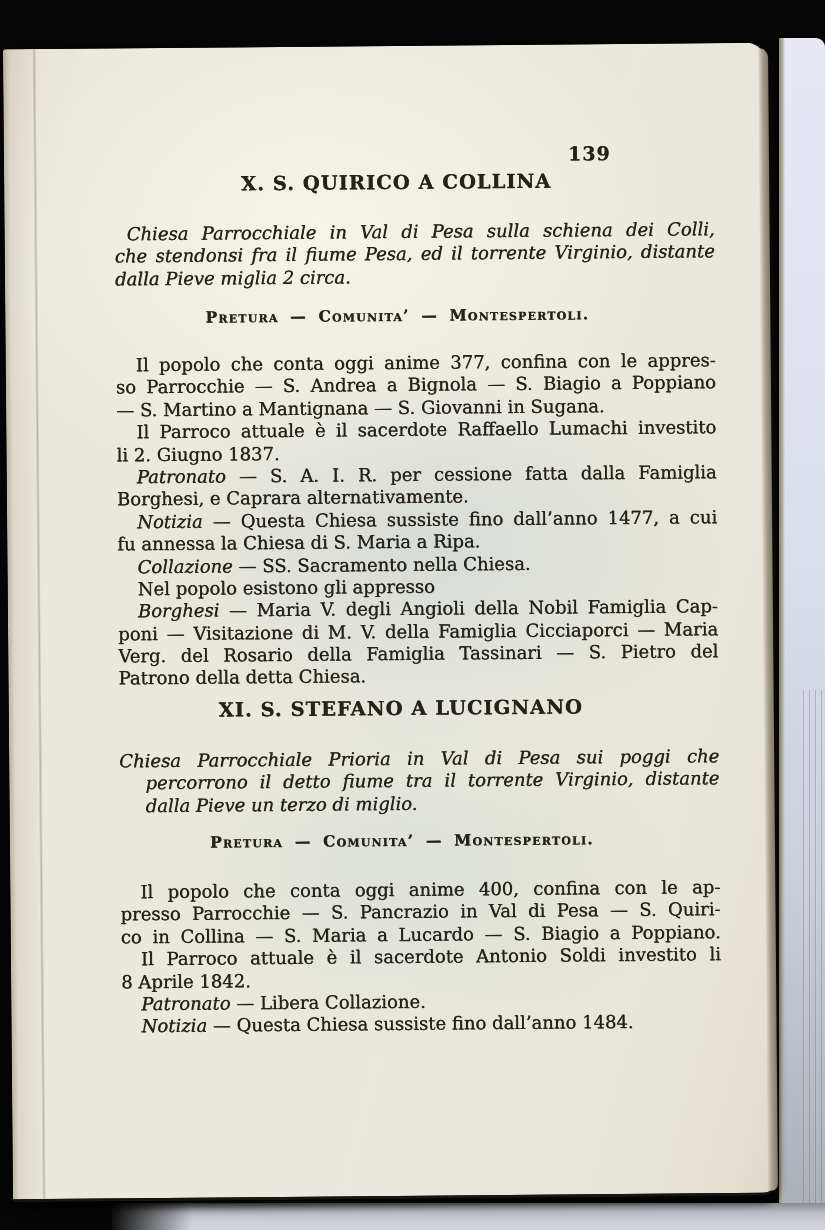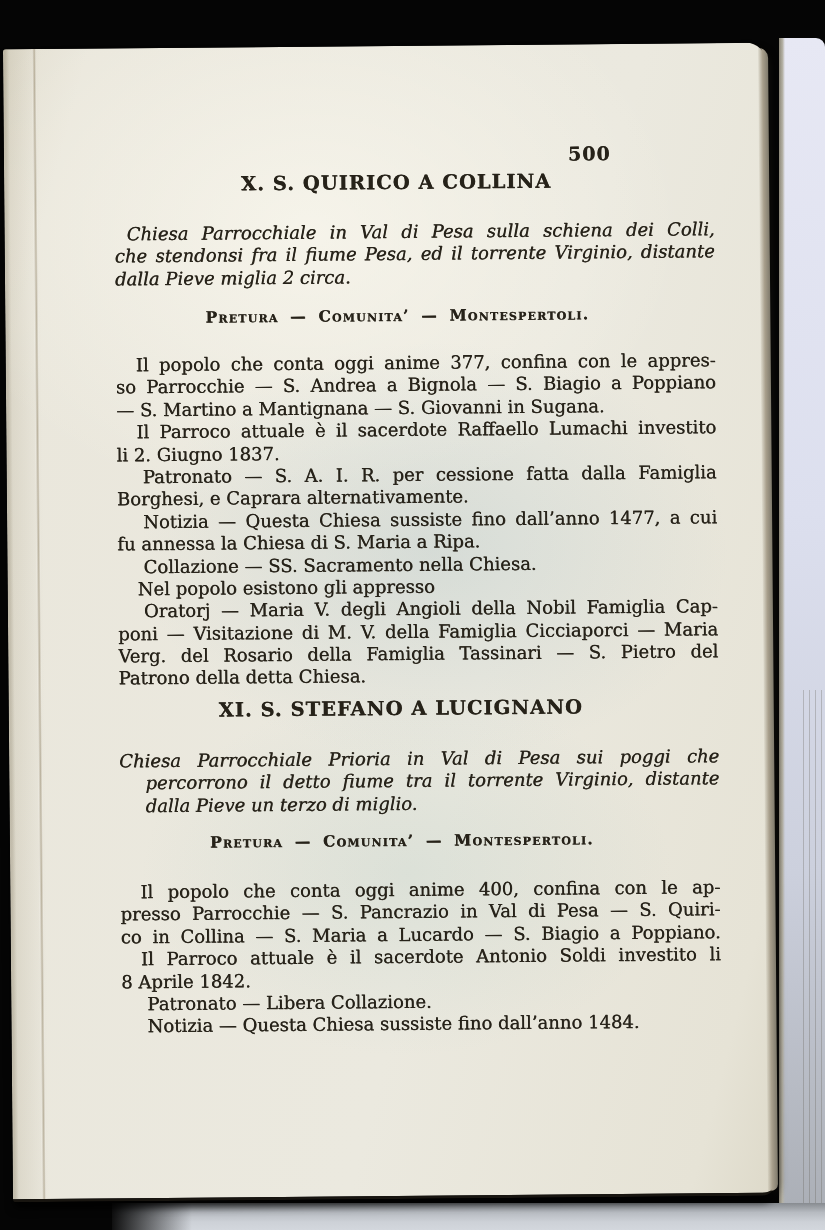--- a/index.html
+++ b/index.html
@@ -92,32 +92,32 @@
     letter-spacing:1.2px;word-spacing:5px;
     transform:translateX(-18px);
   }
   .jur1{top:260px;}
   .jur2{top:785px;}
 
   .blk{position:absolute;left:110px;width:600px;}
   .body1{top:306px;}
   .body2{top:833px;}
 
-  .em{margin-left:6px;}
+  .em{font-style:italic;}
 </style>
 </head>
 <body>
 
 <div class="stage">
   <div class="under-right"></div>
   <div class="under-bottom"></div>
 
   <div class="page ink">
 
-    <div class="pageno">500</div>
+    <div class="pageno">139</div>
 
     <h1 class="h h1">X. S. QUIRICO A COLLINA</h1>
 
     <div class="intro intro1 blk">
       <div class="line l0 j">Chiesa Parrocchiale in Val di Pesa sulla schiena dei Colli,</div>
       <div class="line l1 j">che stendonsi fra il fiume Pesa, ed il torrente Virginio, distante</div>
       <div class="line l2">dalla Pieve miglia 2 circa.</div>
     </div>
 
     <div class="jur jur1">Pretura — Comunita’ — Montespertoli.</div>
@@ -127,21 +127,21 @@
       <div class="line j">so Parrocchie — S. Andrea a Bignola — S. Biagio a Poppiano</div>
       <div class="line">— S. Martino a Mantignana — S. Giovanni in Sugana.</div>
       <div class="line ind j">Il Parroco attuale è il sacerdote Raffaello Lumachi investito</div>
       <div class="line">li 2. Giugno 1837.</div>
       <div class="line ind j"><span class="em">Patronato</span><span> — S. A. I. R. per cessione fatta dalla Famiglia</span></div>
       <div class="line">Borghesi, e Caprara alternativamente.</div>
       <div class="line ind j"><span class="em">Notizia</span><span> — Questa Chiesa sussiste fino dall’anno 1477, a cui</span></div>
       <div class="line">fu annessa la Chiesa di S. Maria a Ripa.</div>
       <div class="line ind"><span class="em">Collazione</span><span> — SS. Sacramento nella Chiesa.</span></div>
       <div class="line ind">Nel popolo esistono gli appresso</div>
-      <div class="line ind j"><span class="em">Oratorj</span><span> — Maria V. degli Angioli della Nobil Famiglia Cap-</span></div>
+      <div class="line ind j"><span class="em">Borghesi</span><span> — Maria V. degli Angioli della Nobil Famiglia Cap-</span></div>
       <div class="line j">poni — Visitazione di M. V. della Famiglia Cicciaporci — Maria</div>
       <div class="line j">Verg. del Rosario della Famiglia Tassinari — S. Pietro del</div>
       <div class="line">Patrono della detta Chiesa.</div>
     </div>
 
     <h1 class="h h2">XI. S. STEFANO A LUCIGNANO</h1>
 
     <div class="intro intro2 blk">
       <div class="line l0 j">Chiesa Parrocchiale Prioria in Val di Pesa sui poggi che</div>
       <div class="line l1 j">percorrono il detto fiume tra il torrente Virginio, distante</div>

